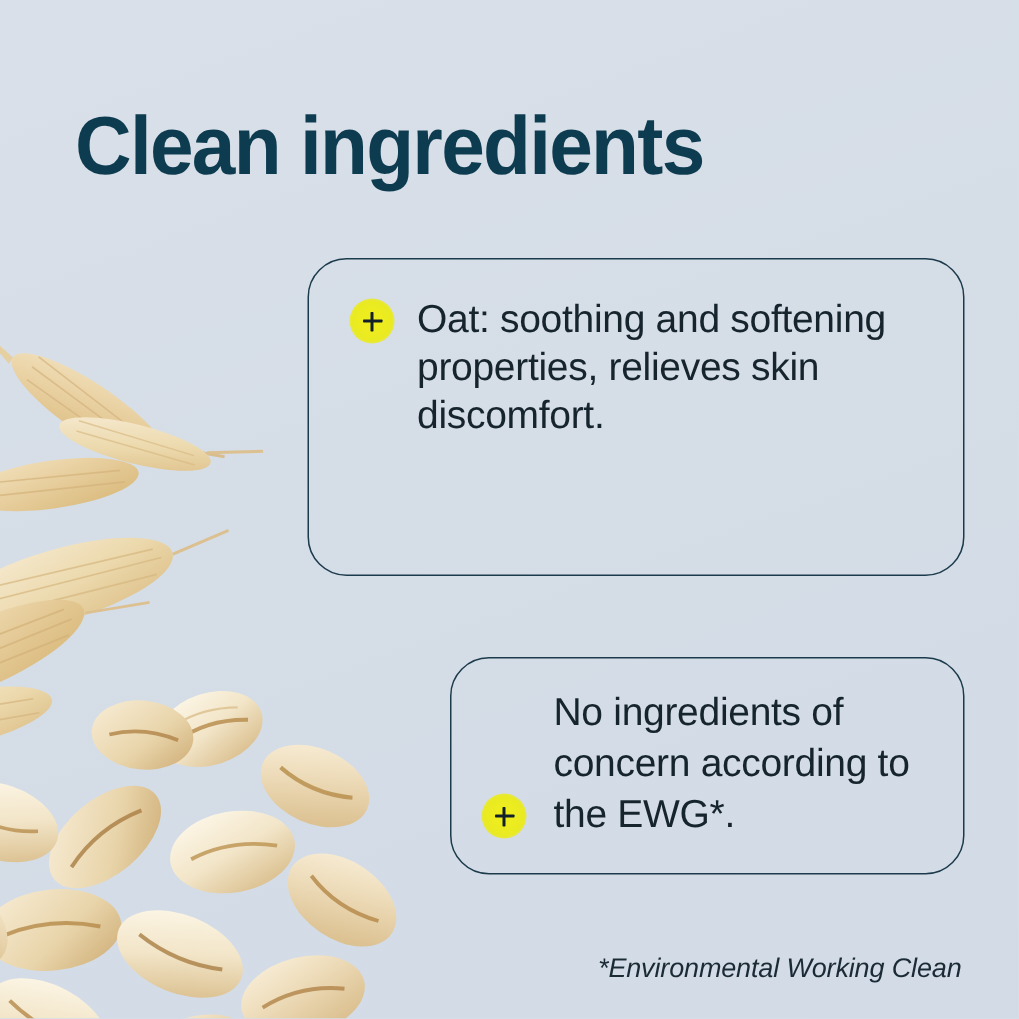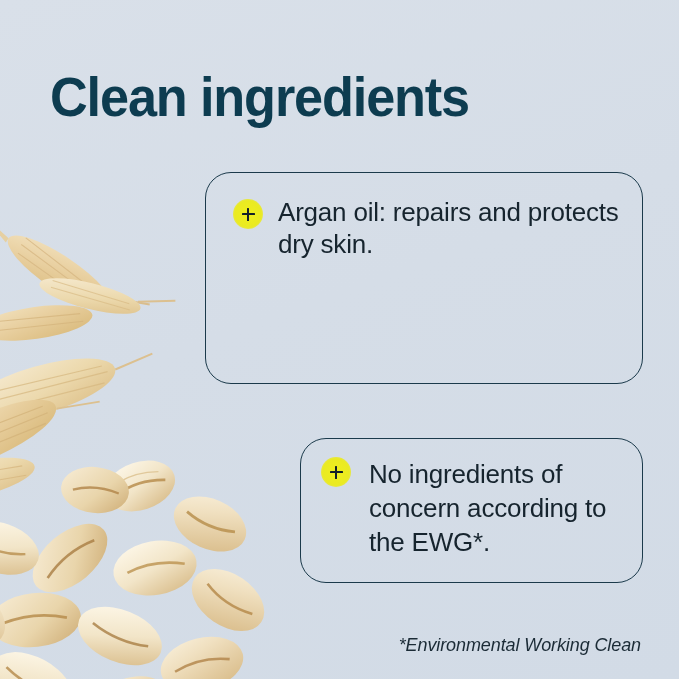--- a/index.html
+++ b/index.html
@@ -111,21 +111,21 @@
     letter-spacing: -0.2px;
     font-weight: 400;
   }
 
   
   #card-ewg .bullets {
     left: 20px;
     top: 18px;
     right: 14px;
   }
-  #card-ewg .bullet { align-items: flex-start; }
+  #card-ewg .bullet { align-items: flex-end; }
   #card-ewg .badge { margin-top: 0; margin-right: 18px; }
   #card-ewg .bullet-text { line-height: 34px; }
 
   
   #footnote {
     position: absolute;
     right: 38px;
     top: 633px;
     font-size: 18px;
     line-height: 24px;
@@ -276,25 +276,25 @@
         </g>
       </g>
     </svg>
   </div>
 
   <h1 id="title">Clean ingredients</h1>
 
   <section class="card" id="card-ingredients">
     <div class="bullets">
 
-
       <div class="bullet">
         <span class="badge"></span>
-        <span class="bullet-text">Argan oil: repairs and protects dry skin.</span>
+        <span class="bullet-text">Oat: soothing and softening properties, relieves skin discomfort.</span>
       </div>
+
 
     </div>
   </section>
 
   <section class="card" id="card-ewg">
     <div class="bullets">
 
       <div class="bullet">
         <span class="badge"></span>
         <span class="bullet-text">No ingredients of concern according to the EWG*.</span>

